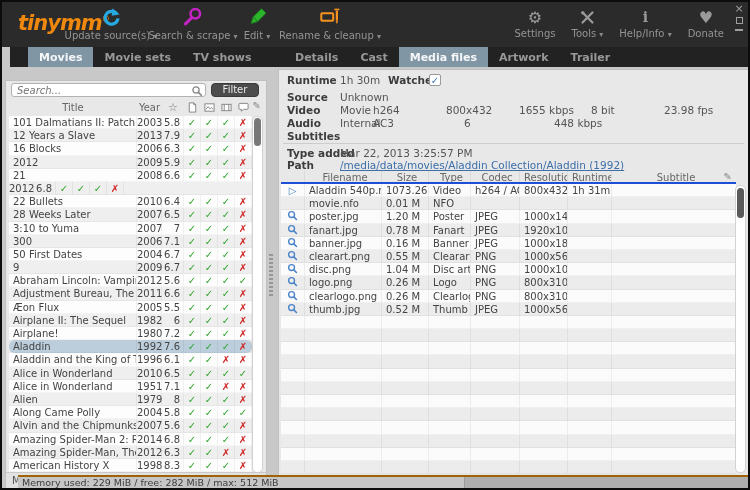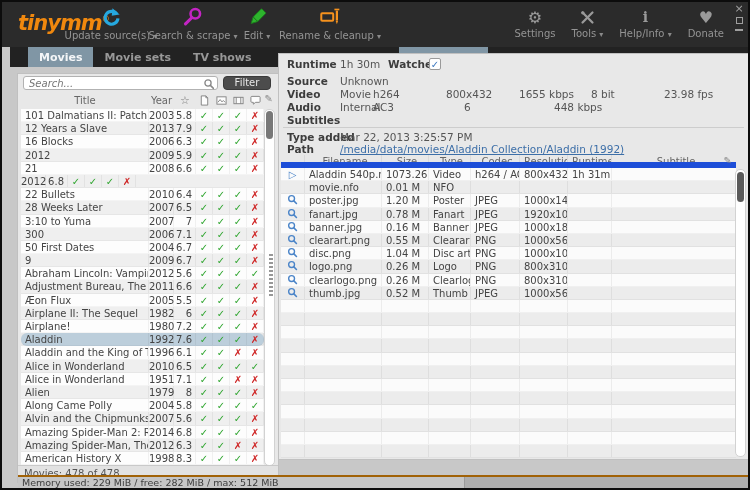--- a/index.html
+++ b/index.html
@@ -32,21 +32,21 @@
   .tabbar-left { left:8px; width:270px; }
   .tabbar-right { left:274px; width:474px; padding-left:8px; }
   .tab { padding:0 11px; display:flex; align-items:center; font-size:11px; font-weight:bold; color:#989898; cursor:pointer; white-space:nowrap; }
   .tab.sel { background:#8096a5; color:#f4f6f8; }
   .tabbar-left .tab:first-child { margin-left:18px; }
 
   
   .panel { position:absolute; background:#e8e8e8; border:1px solid #c0c0c0; }
 
   
-  .left-panel { left:3px; top:71px; width:262px; height:410px;margin-left:12px; }
+  .left-panel { left:3px; top:78px; width:262px; height:410px; }
   .search-row { position:absolute; left:5px; top:2px; right:5px; height:15px; }
   .search-box { position:absolute; left:0; top:0; width:195px; height:14px; background:#fff; border:1px solid #b2b2b2; border-radius:3px; }
   .search-box input { width:100%; height:100%; border:none; outline:none; background:transparent; font-family:inherit; font-size:10px; font-style:italic; color:#999; padding:0 16px 0 5px; }
   .search-ico { position:absolute; right:2px; top:1px; }
   .filter-btn { position:absolute; right:2px; top:0; width:48px; height:14px; background:#4c4c4c; border:1px solid #3a3a3a; border-radius:4px; color:#e8e8e8; font-size:10px; text-align:center; line-height:12px; cursor:pointer; }
   .mheader { position:absolute; left:3px; top:19px; width:243px; height:15px; display:flex; color:#666; }
   .mheader .hc { display:flex; align-items:center; justify-content:center; }
   .col-cfg { position:absolute; top:19px; font-size:10px; color:#8a8a8a; cursor:pointer; }
   .left-panel .col-cfg { right:5px; }
   .movie-list { position:absolute; left:3px; top:35px; width:243px; height:357px; overflow:hidden; }
@@ -64,31 +64,31 @@
   .vthumb { position:absolute; left:1px; width:7px; border-radius:4px; cursor:pointer; }
   .left-scroll { right:3px; top:35px; height:357px; width:11px; }
   .left-scroll .vthumb { top:1px; height:28px; background:#787878; }
   .mfooter { position:absolute; left:0; bottom:0; width:100%; height:17px; border-top:1px solid #c9c9c9; background:#e2e2e2; color:#555; line-height:16px; padding-left:6px; }
 
   
   .splitter { position:absolute; left:266px; top:67px; width:8px; height:407px; cursor:col-resize; }
   .splitter .dots { position:absolute; left:1px; top:185px; width:4px; height:42px; border-left:2px dotted #979797; border-right:2px dotted #979797; }
 
   
-  .right-panel { left:276px; top:51px; width:471px; height:407px; }
+  .right-panel { left:276px; top:67px; width:471px; height:407px; }
   .drow { position:absolute; left:0; width:100%; height:13px; line-height:13px; font-size:10.5px; color:#555; }
   .dlabel { position:absolute; left:8px; font-weight:bold; color:#3d3d3d; }
   .dval { position:absolute; white-space:nowrap; }
   .watched-box { position:absolute; left:150px; top:0; width:12px; height:12px; background:#fff; border:1px solid #9a9a9a; border-radius:2px; text-align:center; line-height:11px; font-size:10px; font-weight:bold; color:#3d79c0; cursor:pointer; }
   .divider { position:absolute; left:4px; right:4px; top:73px; border-top:1px solid #cdcdcd; }
   .path-link { color:#3d6fa8; text-decoration:underline; cursor:pointer; }
 
   
   .ftable { position:absolute; left:2px; top:101px; width:455px; }
-  .fheader { display:flex; height:13px; line-height:13px; color:#666; border-bottom:6px solid #1d4ed8; }
+  .fheader { display:flex; height:13px; line-height:13px; color:#666; border-bottom:2px solid #1d4ed8; }
   .fheader .fc { text-align:center; }
   .frow { display:flex; height:13.2px; line-height:13px; cursor:pointer; border-bottom:1px solid rgba(0,0,0,0.045); }
   .frow:nth-child(odd) { background:#fbfbfb; }
   .frow:nth-child(even) { background:#ececec; }
   .fc { overflow:hidden; white-space:nowrap; border-right:1px solid rgba(0,0,0,0.06); padding-left:4px; }
   .fc-icon { width:24px; text-align:center; padding-left:0; }
   .fc-name { width:77px; }
   .fc-size { width:47px; }
   .fc-type { width:42px; }
   .fc-codec { width:49px; }

